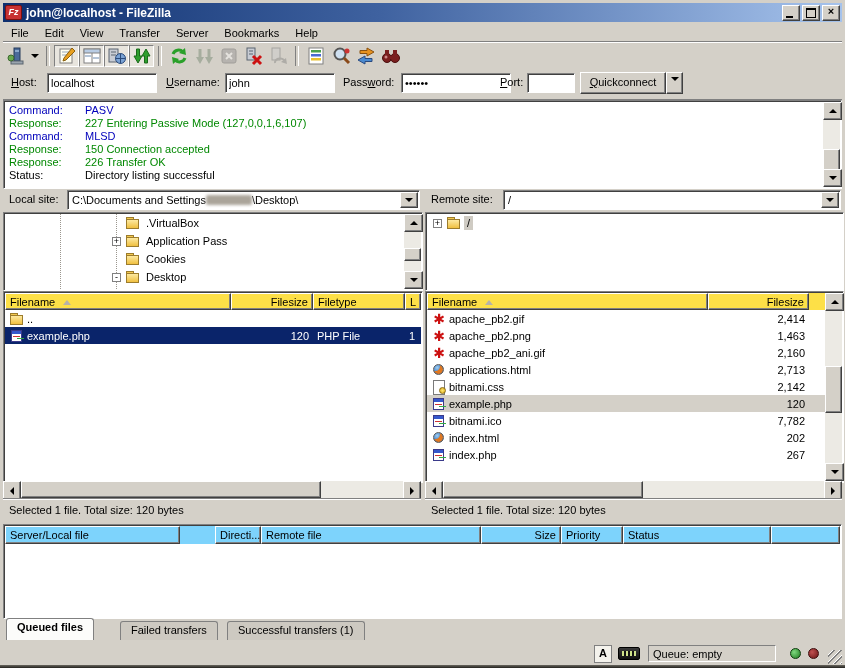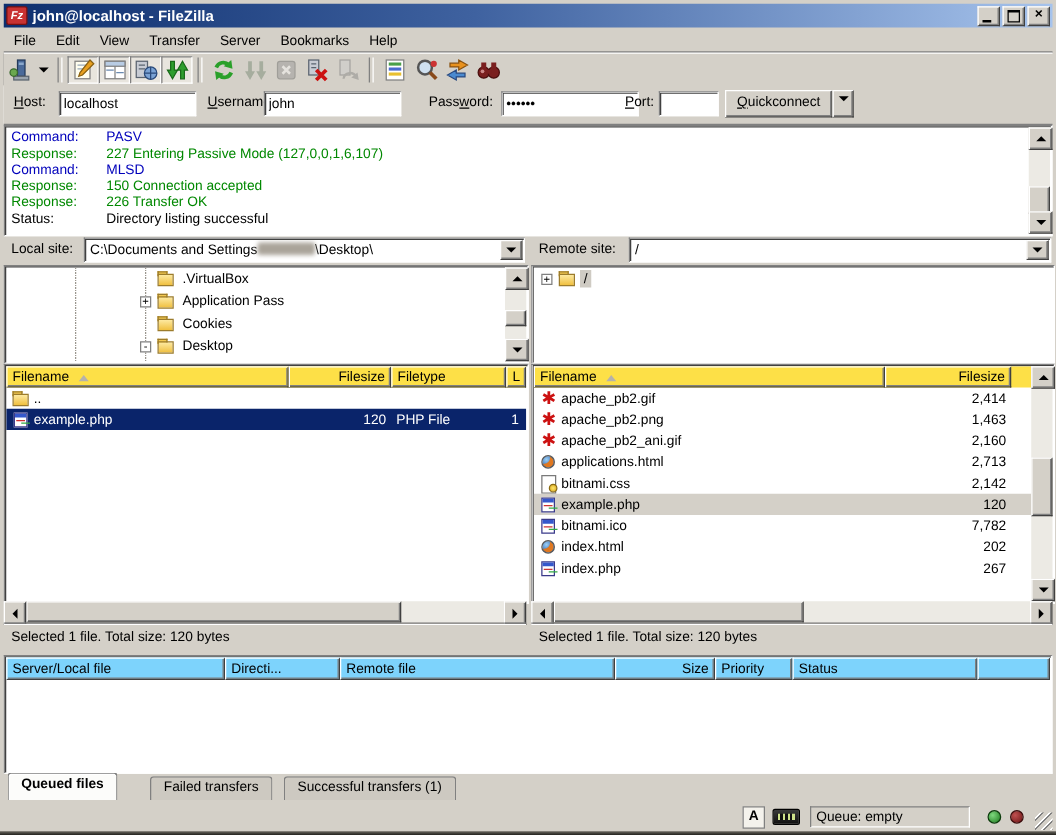--- a/index.html
+++ b/index.html
@@ -133,21 +133,21 @@
   .rc-name{width:281px;} .rc-size{width:101px;}
 
   .statusrow{position:absolute;top:498px;height:25px;border-top:1px solid #808080;box-shadow:inset 0 1px 0 #fff;
      line-height:23px;padding-left:6px;box-sizing:border-box;}
   #local-status{left:3px;width:418px;} #remote-status{left:425px;width:417px;}
 
   
   #queue{position:absolute;left:3px;top:524px;right:3px;height:93px;background:#fff;}
   #queue .qinner{position:absolute;inset:1px;}
   .qheader{display:flex;height:18px;background:#7dd3fc;}
-  .qc0{width:175px;} .qc1{width:92px;} .qc2{width:220px;} .qc3{width:80px;} .qc4{width:62px;} .qc5{width:148px;} .qc6{flex:1;}
+  .qc0{width:175px;} .qc1{width:46px;margin-left:35px;} .qc2{width:220px;} .qc3{width:80px;} .qc4{width:62px;} .qc5{width:148px;} .qc6{flex:1;}
 
   
   #tabs{position:absolute;left:3px;top:618px;right:3px;height:23px;}
   .tab{position:absolute;box-sizing:border-box;border:1px solid #808080;border-bottom:none;
      border-radius:3px 3px 0 0;padding:2px 10px 0 10px;background:#cdc9c1;height:19px;top:3px;white-space:nowrap;}
   .tab.active{background:#fcfcfa;font-weight:bold;height:22px;top:0;z-index:2;
      box-shadow:inset 1px 1px 0 #fff;}
   #tab-0{left:3px;} #tab-1{left:117px;} #tab-2{left:224px;}
 
   
@@ -310,21 +310,21 @@
           <rect x="12" y="4" width="4" height="5" fill="#7a1f1f"></rect>
         <circle cx="5" cy="11" r="1.5" fill="#c88"></circle>
       </svg>
     </div>
   </div>
 
   <div id="quickbar">
     <span class="lbl" style="left:8px"><span></span><u>H</u><span>ost:</span></span>
     <input class="qc-field field" style="left: 44px; width: 102px;" value="localhost">
     <span class="lbl" style="left:163px"><span></span><u>U</u><span>sername:</span></span>
-    <input class="qc-field field" style="left: 208px; width: 102px;" value="john">
+    <input class="qc-field field" style="left: 222px; width: 102px;" value="john">
     <span class="lbl" style="left:340px"><span>Pass</span><u>w</u><span>ord:</span></span>
     <input class="qc-field field" style="left: 398px; width: 102px;" value="••••••">
     <span class="lbl" style="left:497px"><span></span><u>P</u><span>ort:</span></span>
     <input class="qc-field field" style="left: 524px; width: 40px;" value="">
     <div id="qc-btn" class="raised"><span></span><u>Q</u><span>uickconnect</span></div>
     <div id="qc-dd" class="raised">
         <span class="dd-arrow"></span>
       </div>
   </div>
 

